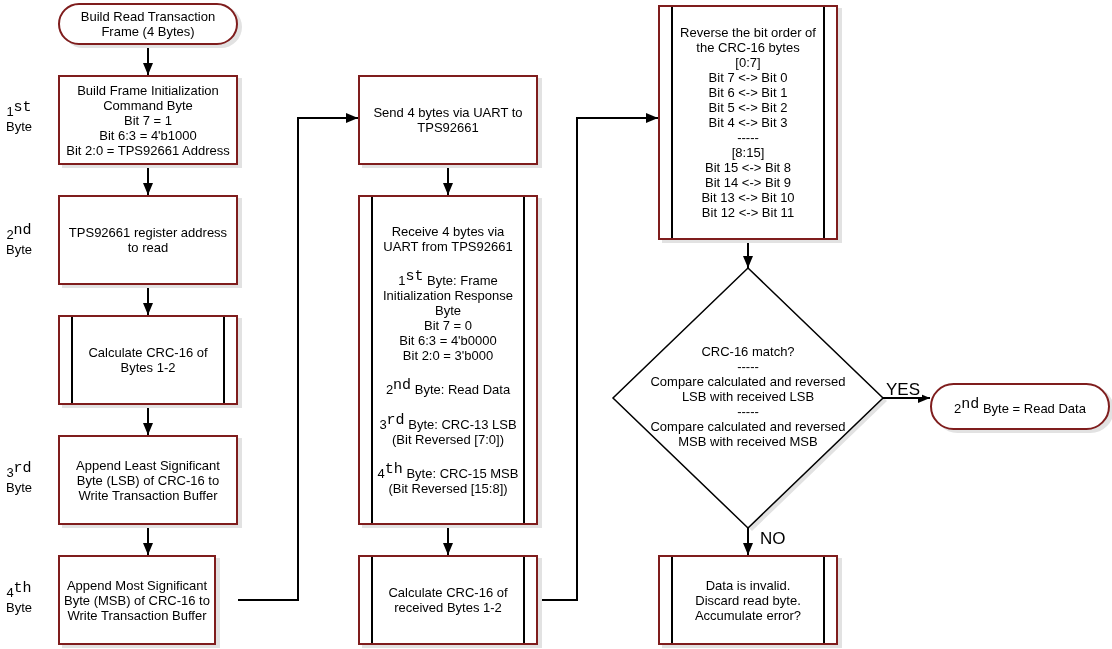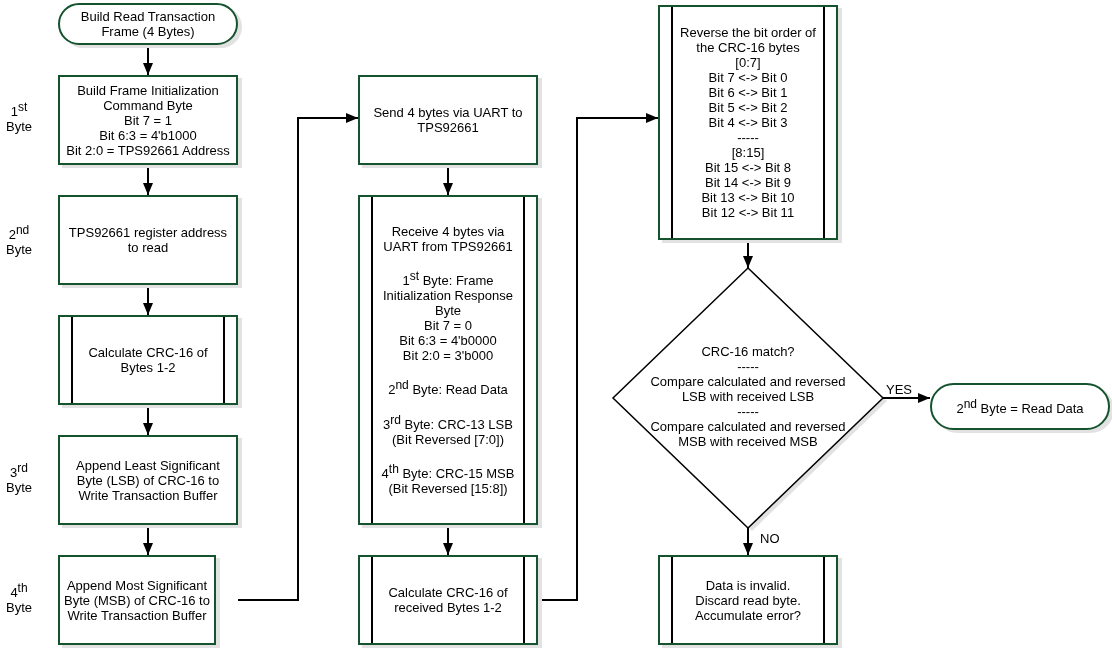--- a/index.html
+++ b/index.html
@@ -3,35 +3,35 @@
 <meta charset="utf-8">
 <style>
   html,body{margin:0;padding:0;background:#ffffff;}
   #canvas{
     position:relative;width:1112px;height:649px;background:#ffffff;
     font-family:"Liberation Sans",sans-serif;color:#000;overflow:hidden;
   }
   #wires{position:absolute;left:0;top:0;}
   .wire{stroke:#000;stroke-width:2;fill:none;}
   .node{
-    position:absolute;box-sizing:border-box;border:2px solid #14532d;background:#fff;
+    position:absolute;box-sizing:border-box;border:2px solid #7f1d1d;background:#fff;
     display:flex;flex-direction:column;justify-content:center;align-items:center;
     text-align:center;box-shadow:4px 3px 0 #e2e2e2;
   }
   .term{border-radius:21px;}
   .term2{border-radius:24px;margin-top:8px;}
   .predef::before,.predef::after{
     content:"";position:absolute;top:0;bottom:0;width:2px;background:#000;
   }
   .predef::before{left:11px;}
   .predef::after{right:11px;}
   .line{font-size:13px;line-height:15px;min-height:15px;white-space:nowrap;}
-  sup{font-size:12px;}
+  sup{font-size:15px;font-family:Liberation Mono, monospace;}
   .byte-label{position:absolute;left:0;width:38px;text-align:center;}
-  .edge-label{position:absolute;font-size:13px;line-height:15px;background:#fff;padding:0 2px;}
+  .edge-label{position:absolute;font-size:17px;line-height:15px;background:#fff;padding:0 2px;}
   .diamond-text{
     position:absolute;left:618px;top:344px;width:260px;text-align:center;
     display:flex;flex-direction:column;align-items:center;justify-content:flex-end;
   }
 </style>
 </head>
 <body>
 
 <div id="canvas">
 

